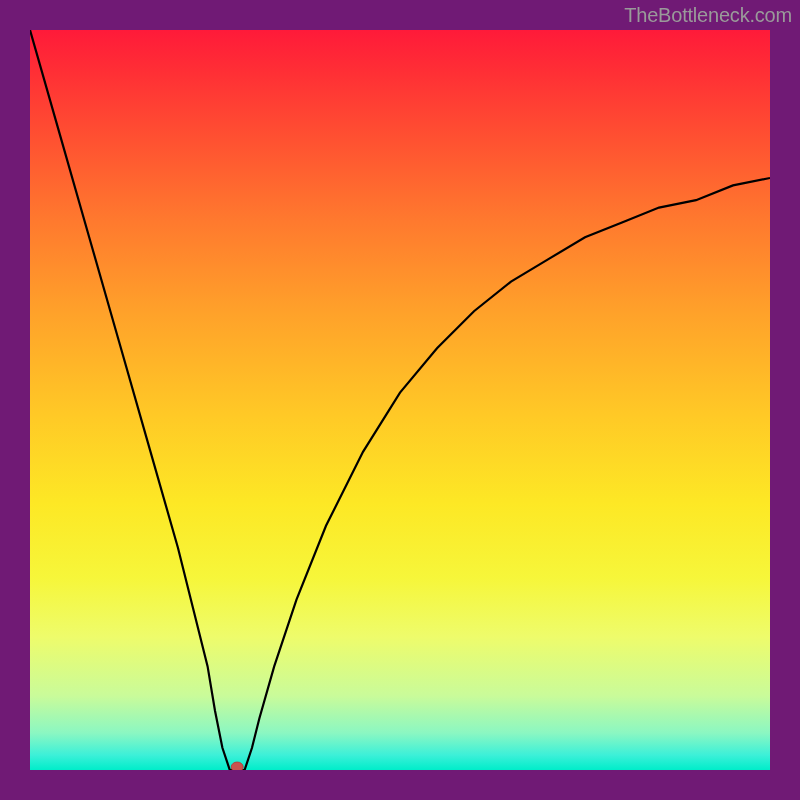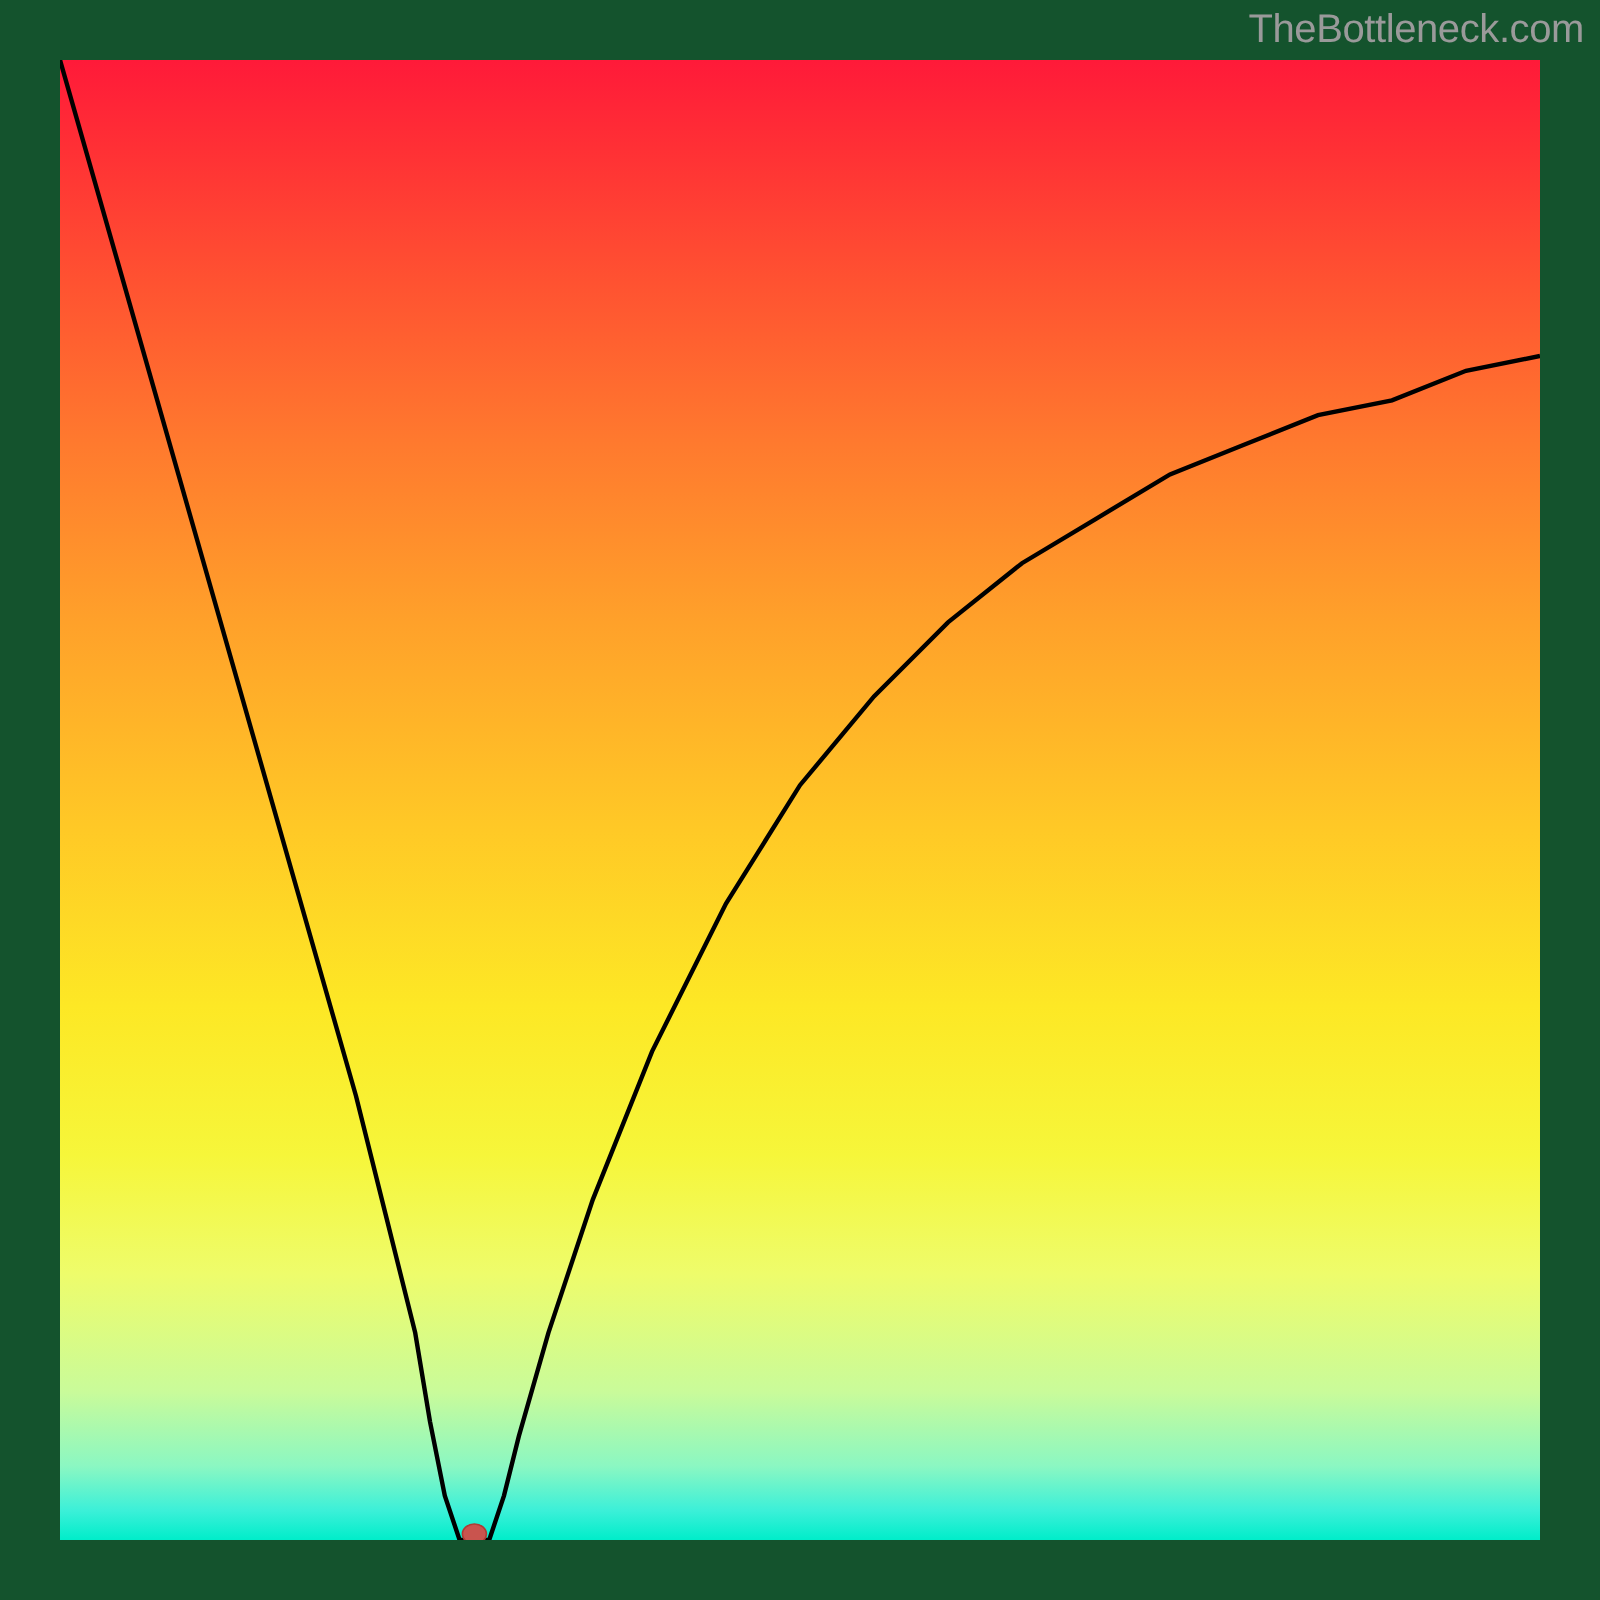--- a/index.html
+++ b/index.html
@@ -10,21 +10,21 @@
     background: #000;
     overflow: hidden;
     font-family: Arial, Helvetica, sans-serif;
   }
   .frame {
     position: absolute;
     left: 0;
     top: 0;
     width: 800px;
     height: 800px;
-    background: #14532d;
+    background: #701a75;
   }
   .plot-bg {
     position: absolute;
     left: 30px;
     top: 30px;
     width: 740px;
     height: 740px;
     background: linear-gradient(to bottom,
       #ff1a39 0%,
       #ff3035 6%,

